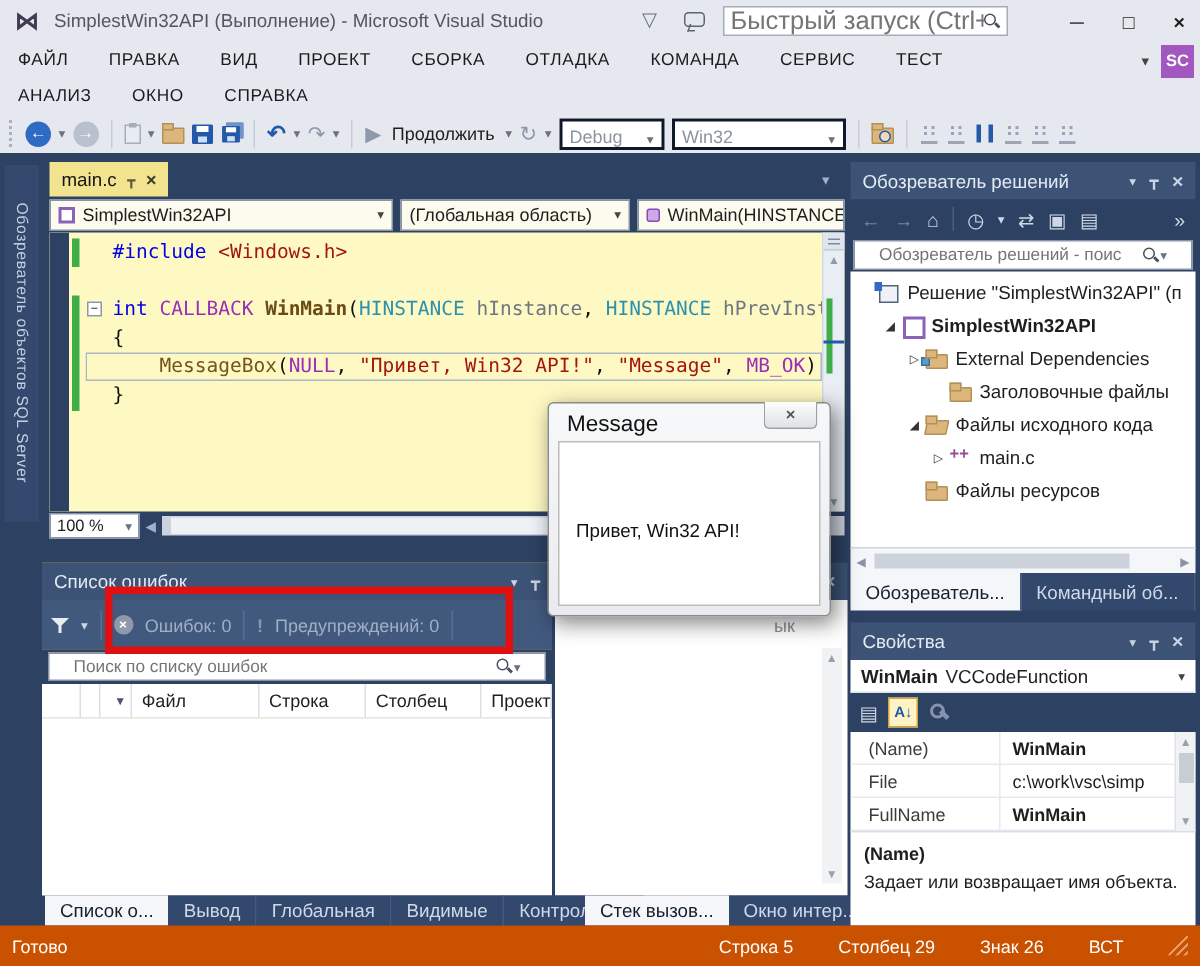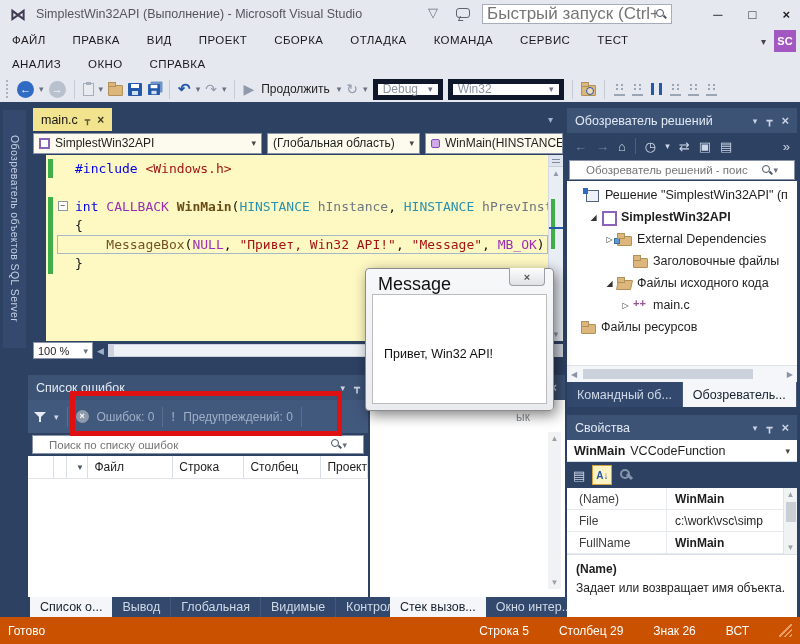--- a/index.html
+++ b/index.html
@@ -38,21 +38,21 @@
 .bicon{color:#2458a8;font-size:15px;font-weight:bold}
 .i-paste{width:11px;height:13px;border:1px solid #a7aebb;background:#e8ebf0;position:relative}
 .i-paste::before{content:"";position:absolute;left:2px;top:-2px;width:5px;height:3px;background:#a7aebb}
 .i-folder{width:15px;height:11px;background:#dcb67a;border:1px solid #b2905a;border-radius:1px;position:relative;margin-top:3px}
 .i-folder::before{content:"";position:absolute;left:-1px;top:-4px;width:6px;height:3px;background:#dcb67a;border:1px solid #b2905a}
 .i-save{width:14px;height:13px;background:#2458a8;border-radius:1px;position:relative}
 .i-save::before{content:"";position:absolute;top:1px;left:3px;right:3px;height:4px;background:#fff}
 .i-save::after{content:"";position:absolute;bottom:1px;left:4px;right:4px;height:4px;background:#cfe0f5}
 .i-saveall{transform:scale(.85);box-shadow:3px -3px 0 0 #6f95c8}
 .contlbl{color:#1e1e1e;margin:0 2px}
-.combo{height:21px;background:#fff;border:5px solid #0f172a;display:flex;align-items:center;padding:0 5px;color:#8c94a2}
+.combo{height:21px;background:#fff;border:2px solid #0f172a;display:flex;align-items:flex-end;padding:0 5px;color:#8c94a2}
 .combo .dd{margin-left:auto}
 .i-findfolder{position:relative}
 .i-findfolder::after{content:"";position:absolute;left:4px;top:1px;width:6px;height:6px;border:1.6px solid #2458a8;border-radius:50%;background:rgba(255,255,255,.5)}
 .i-pause{width:11px;height:12px;border-left:3.5px solid #2458a8;border-right:3.5px solid #2458a8;margin:0 2px}
 .step{width:11px;height:13px;border-bottom:2px solid #9aa5b5;position:relative;margin:0 1px}
 .step::before{content:"";position:absolute;left:2px;top:1px;width:2px;height:2px;background:#9aa5b5;box-shadow:5px 0 0 #9aa5b5,0 4px 0 #9aa5b5,5px 4px 0 #9aa5b5}
 
 
 .main{position:absolute;left:0;top:102px;width:800px;height:515px;background:#2d4163}
 .rail-tab{position:absolute;left:3px;top:8px;width:23px;height:238px;background:#34496d;color:#c3cfe2;
@@ -175,21 +175,21 @@
 .pgscroll{position:absolute;right:0;top:0;width:14px;height:100%;background:#f1f2f4;border-left:1px solid #e0e3e8}
 .pgscroll .up{position:absolute;top:2px;left:0;right:0;text-align:center;font-size:8px;color:#9aa0aa}
 .pgscroll .down{position:absolute;bottom:2px;left:0;right:0;text-align:center;font-size:8px;color:#9aa0aa}
 .pgthumb{position:absolute;left:2px;top:14px;width:10px;height:20px;background:#c9cdd4}
 .pdesc{height:63px;background:#fff;border-top:1px solid #d9dfe8;padding:6px 9px;font-size:12px;color:#1e1e1e;line-height:16px}
 .pdesc .t{font-weight:bold;margin-bottom:3px}
 
 
 .dlg{position:absolute;left:365px;top:166px;width:189px;height:143px;z-index:60;background:linear-gradient(#f7f8fa,#e9ebee);
   border:1px solid #8b8b8b;border-radius:4px;box-shadow:3px 4px 14px rgba(0,0,0,.5)}
-.dlg-title{position:absolute;left:12px;top:5px;font-size:18px;color:#111}
+.dlg-title{position:absolute;left:12px;top:5px;font-size:15px;color:#111}
 .dlg-close{position:absolute;right:8px;top:-1px;width:36px;height:18px;background:linear-gradient(#fdfdfd,#dfe1e4);border:1px solid #9aa0a6;border-top:none;border-radius:0 0 4px 4px;display:flex;align-items:center;justify-content:center;font-size:11px;font-weight:bold;color:#555}
 .dlg-body{position:absolute;left:6px;top:25px;right:6px;bottom:6px;background:#fff;border:1px solid #bcbcbc}
 .dlg-msg{position:absolute;left:11px;top:52px;font-size:12.5px;color:#111}
 .dlg-foot{position:absolute;left:0;right:0;bottom:0;height:38px;background:#f1f1f1;border-top:1px solid #dfdfdf}
 .okbtn{position:absolute;left:56px;top:7px;width:63px;height:24px;background:linear-gradient(#f4f4f4,#e2e2e2);
   border:1px solid #3c7fb1;border-radius:3px;box-shadow:inset 0 0 0 1px #c4e0f3;font-size:12.5px;color:#111;
   display:flex;align-items:center;justify-content:center;font-family:inherit}
 
 
 .statusbar{position:absolute;left:0;top:617px;width:800px;height:27px;background:#ca5100;color:#fff;
@@ -469,34 +469,34 @@
           <div class="trow" style="padding-left: 36px;">
             <span class="tarrow">◢</span>
             <span class="tico tico-folder-open"></span>
             <span class="tlabel">Файлы исходного кода</span>
           </div>
           <div class="trow" style="padding-left: 52px;">
             <span class="tarrow">▷</span>
             <span class="tico tico-cpp"></span>
             <span class="tlabel">main.c</span>
           </div>
-          <div class="trow" style="">
+          <div class="trow" style="padding-left: 36px;">
             <span class="tarrow"></span>
             <span class="tico tico-folder"></span>
             <span class="tlabel">Файлы ресурсов</span>
           </div>
         </div>
       <div class="se-hscroll">
         <span class="la">◀</span>
         <span class="se-hthumb"></span>
         <span class="ra">▶</span>
       </div>
       <div class="setabs" id="se-tabs">
+          <div class="setab active">Обозреватель...</div>
           <div class="setab">Командный об...</div>
-          <div class="setab active">Обозреватель...</div>
         </div>
 
       <div class="panel-head props-head">
         <span>Свойства</span>
         <span class="ph-icons">
           <span class="dd">▾</span>
           <span class="pin">┳</span>
           <span class="xico">×</span>
         </span>
       </div>

